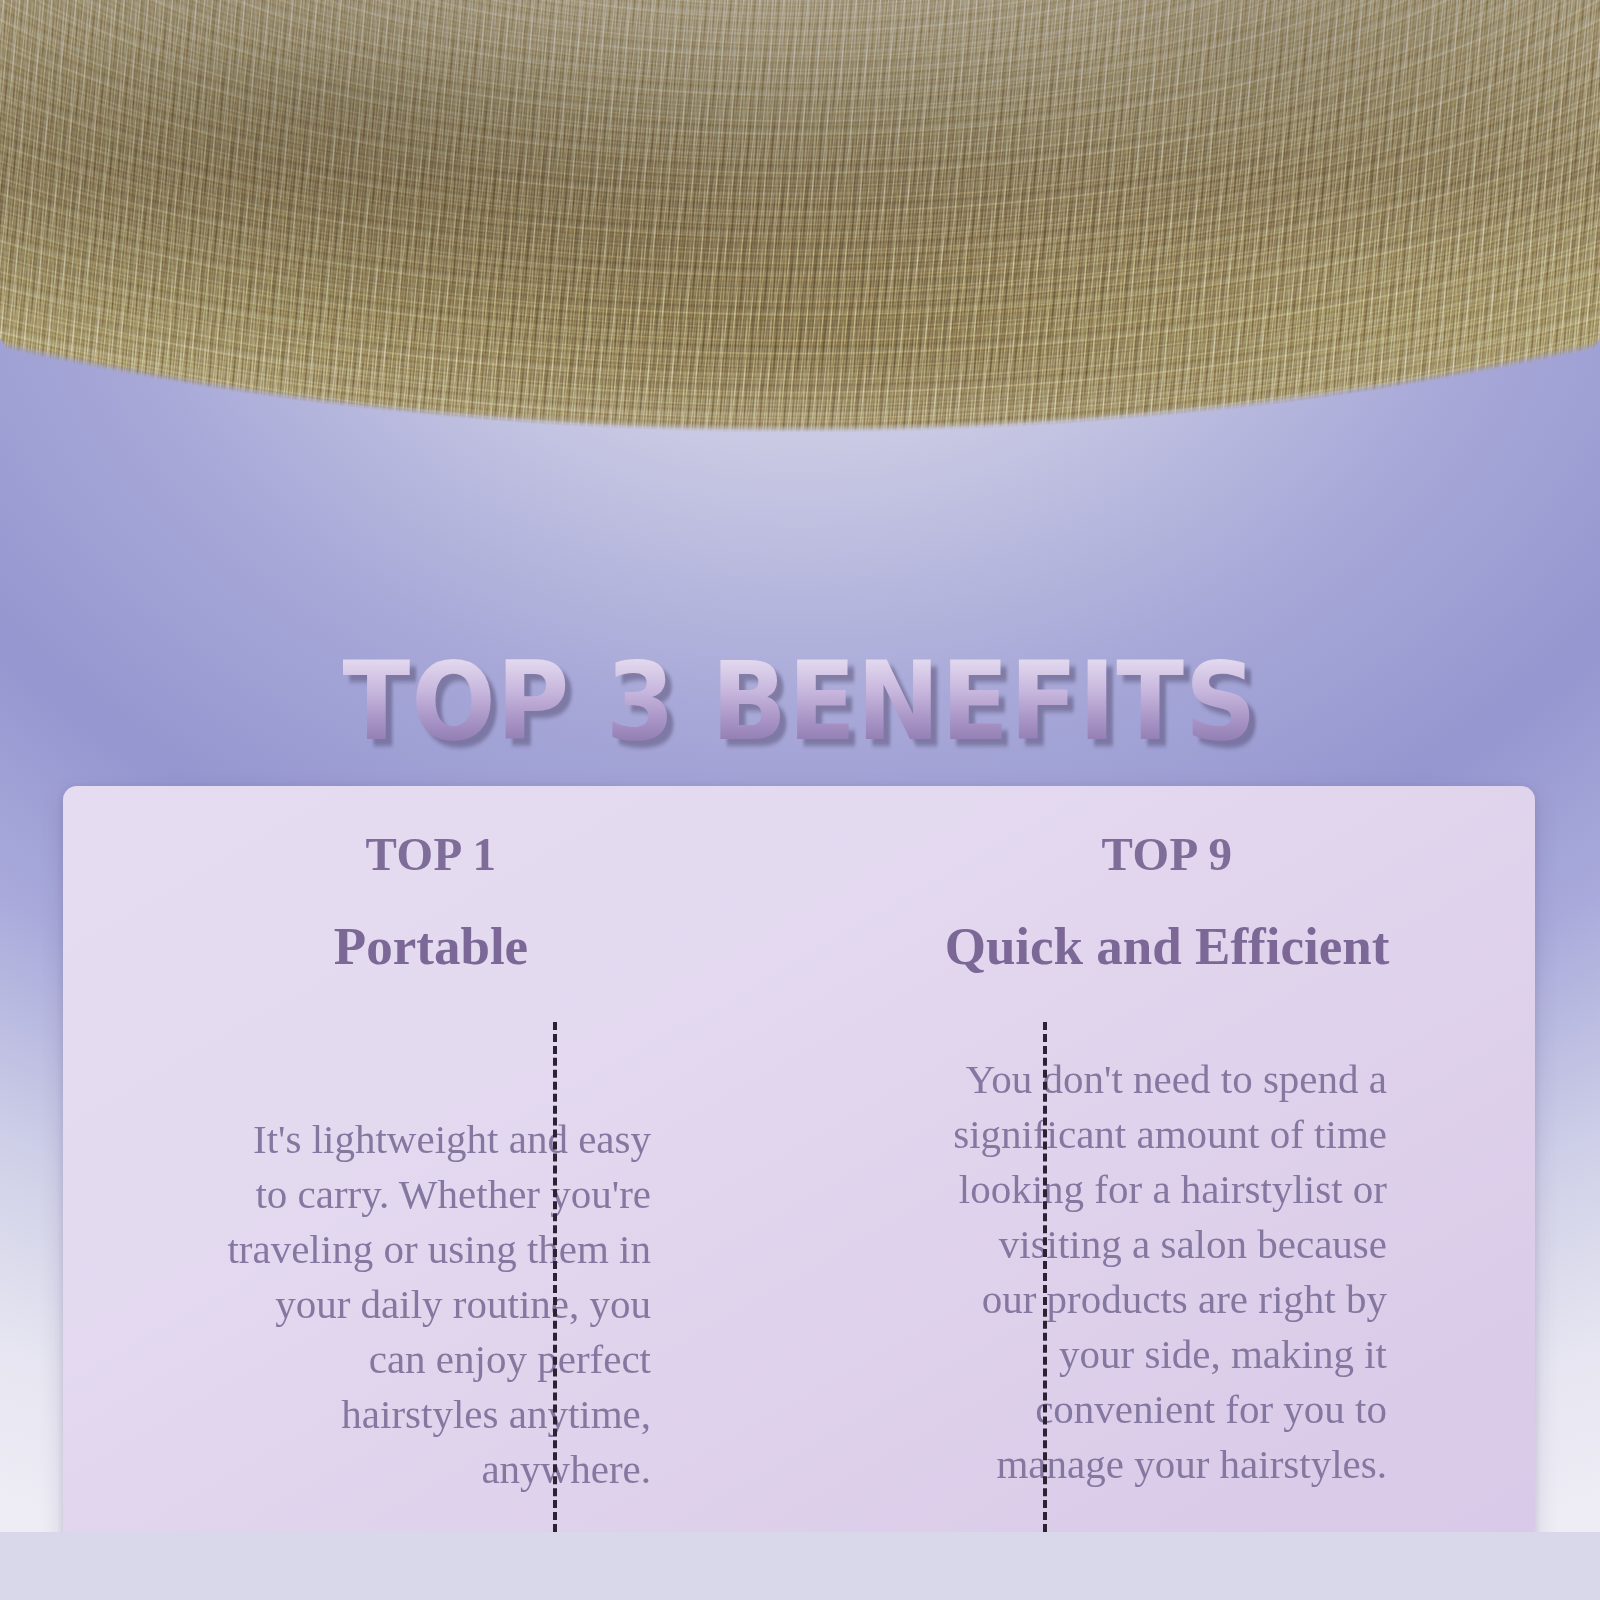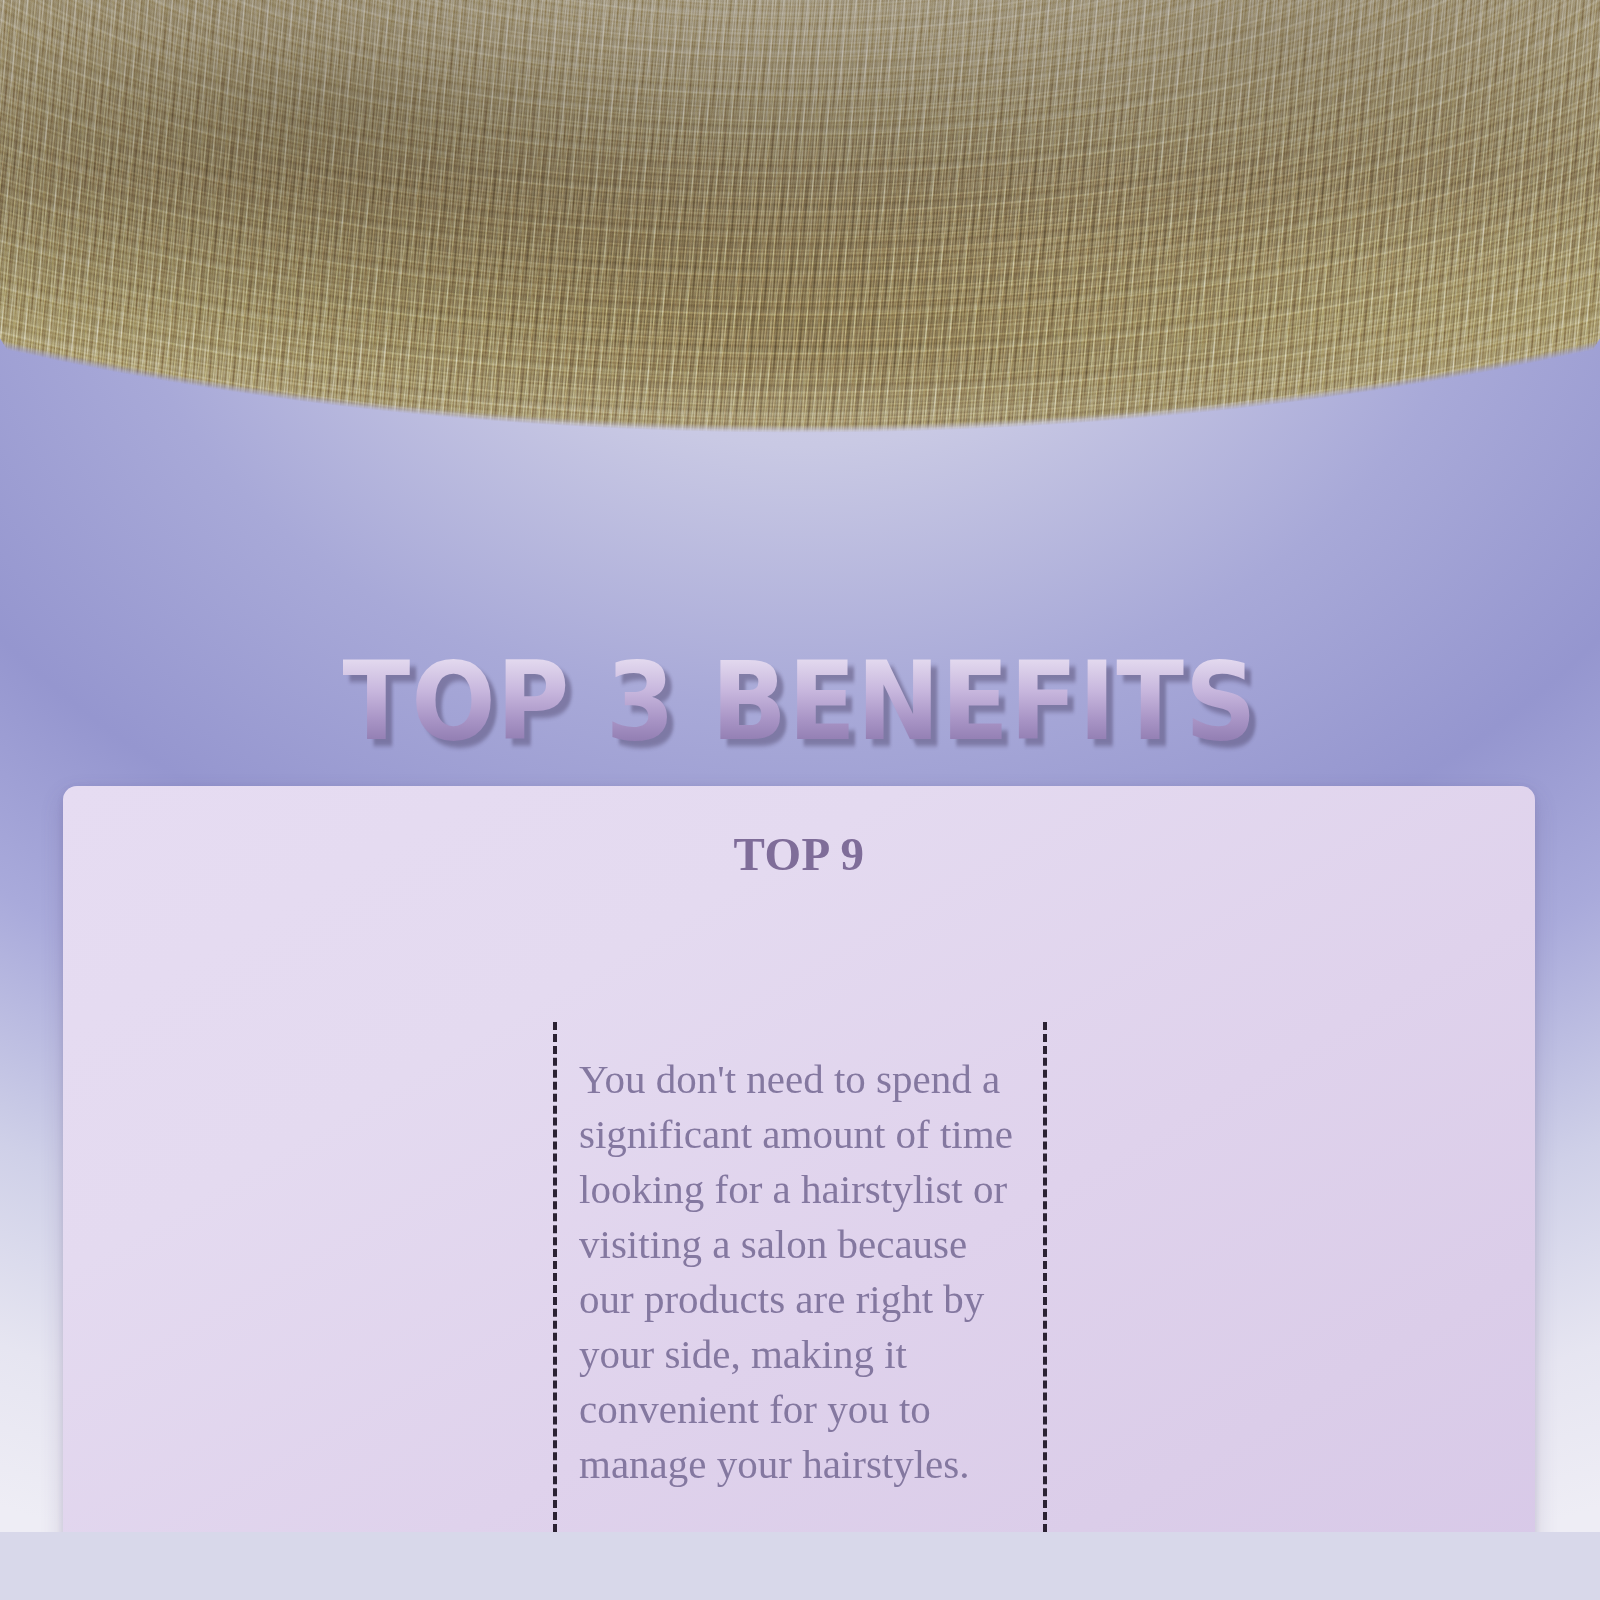--- a/index.html
+++ b/index.html
@@ -114,21 +114,21 @@
     font-size:47px;color:#7f6d99;letter-spacing:.5px;line-height:1.12;
     margin:0 0 36px 0;text-align:center;
   }
   .col-title{
     font-family:"Liberation Serif", serif;font-weight:700;
     font-size:53px;color:#7b6896;line-height:1.1;text-align:center;
     margin:0;white-space:nowrap;
   }
   .col-body{
     font-family:"Liberation Serif", serif;font-weight:400;
-    font-size:41px;line-height:1.34;color:#8478a0;text-align:left;
+    font-size:41px;line-height:1.34;color:#8478a0;text-align:right;
     margin:0;max-width:440px;
   }
   .col-1 .col-body{margin-top:104px;}
   .col-2 .col-body{margin-top:44px;}
   .col-3 .col-body{margin-top:96px;}
 
   .divider{
     position:absolute;top:236px;bottom:24px;width:0;
     border-left:4px dashed #2b2233;
   }
@@ -147,24 +147,32 @@
   </div>
 
   <div class="headline">
     <span class="hl-shadow">TOP 3 BENEFITS</span>
     <span class="hl-main">TOP 3 BENEFITS</span>
   </div>
 
   <div class="card">
     <div class="cols">
 
+      <div class="col col-1">
+        <div class="col-head">
+          <div class="top-label">TOP 1</div>
+          <div class="col-title">Portable</div>
+        </div>
+        <p class="col-body">It's lightweight and easy to carry. Whether you're traveling or using them in your daily routine, you can enjoy perfect hairstyles anytime, anywhere.</p>
+      </div>
 
       <div class="col col-2">
         <div class="col-head">
           <div class="top-label">TOP 9</div>
+          <div class="col-title">Quick and Efficient</div>
         </div>
         <p class="col-body">You don't need to spend a significant amount of time looking for a hairstylist or visiting a salon because our products are right by your side, making it convenient for you to manage your hairstyles.</p>
       </div>
 
 
     </div>
 
     <div class="divider d1"></div>
     <div class="divider d2"></div>
   </div>

